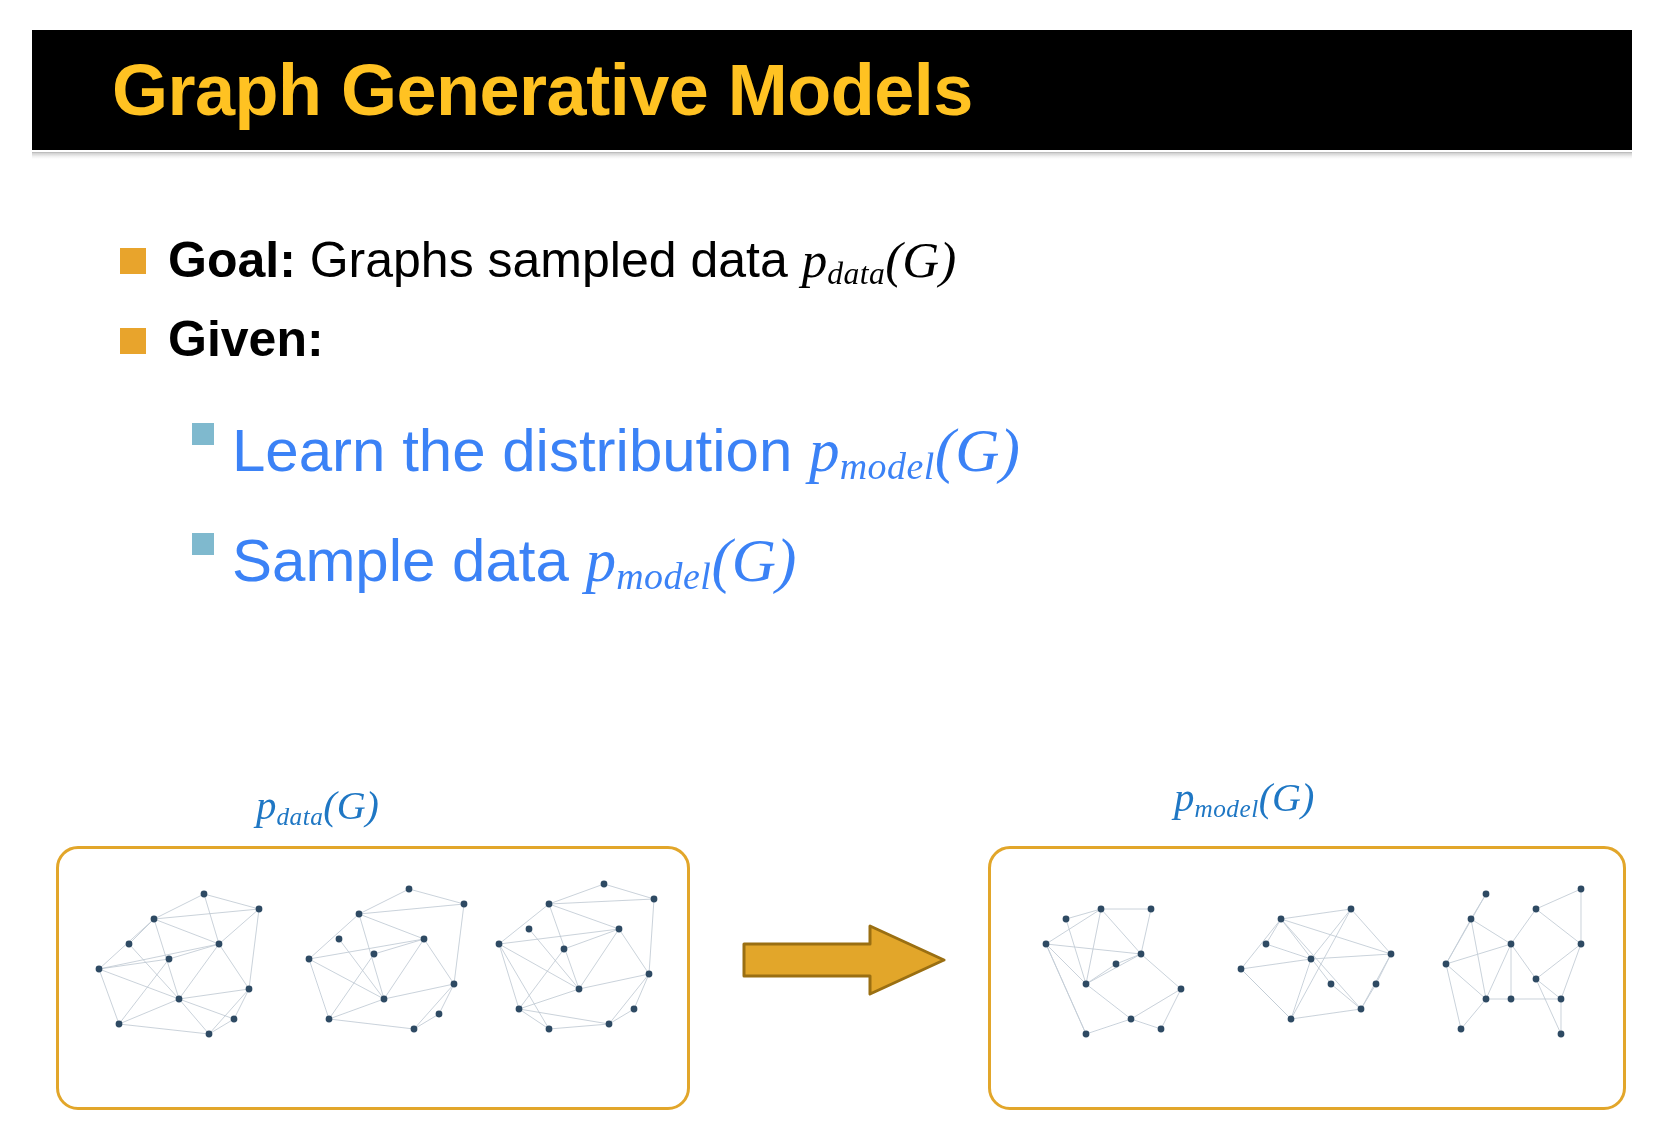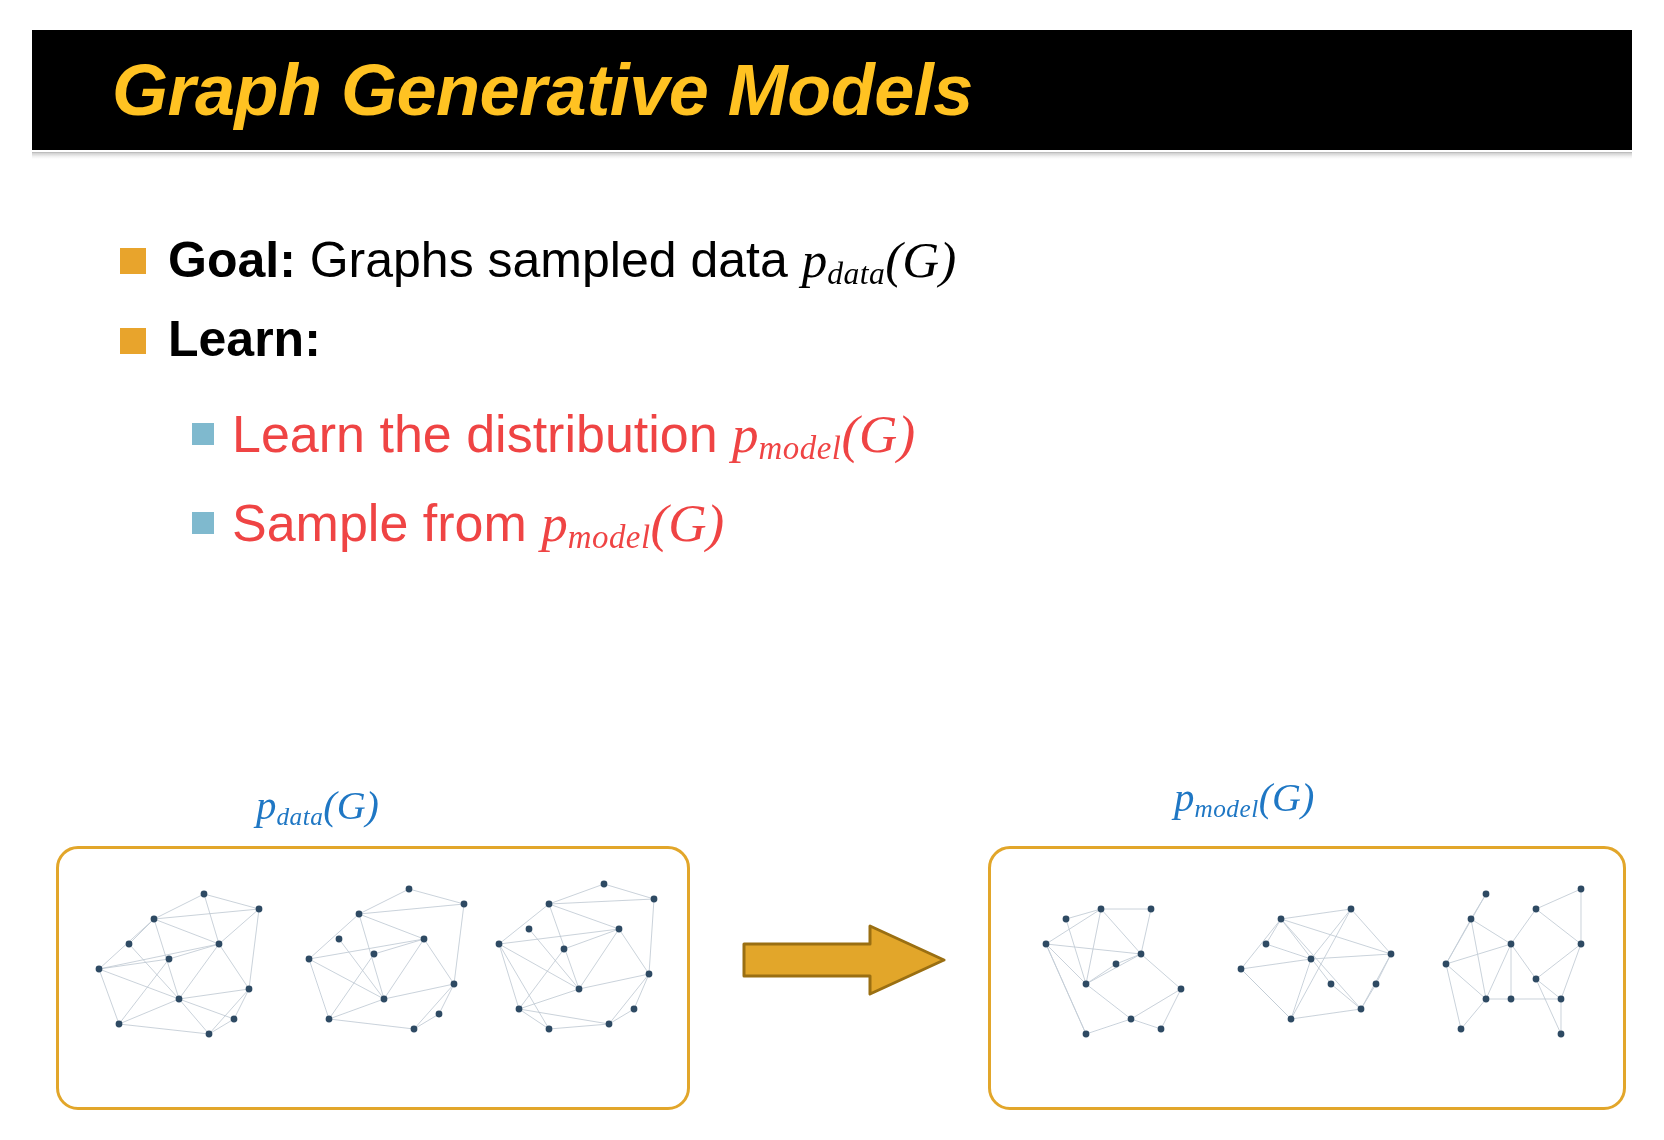--- a/index.html
+++ b/index.html
@@ -18,21 +18,20 @@
   
   .title-bar {
     position: absolute;
     left: 32px;
     top: 30px;
     width: 1600px;
     height: 120px;
     background: #000000;
     display: flex;
     align-items: center;
-    font-style: italic;
   }
   .title-text {
     color: #FFC222;
     font-size: 72px;
     font-weight: bold;
     letter-spacing: -0.5px;
     padding-left: 80px;
     line-height: 1;
     font-family: "Liberation Sans", sans-serif;
   }
@@ -86,24 +85,25 @@
   .sub-list {
     margin-left: 72px;
     margin-top: 34px;
   }
   .sub-row {
     display: flex;
     align-items: flex-start;
     margin-bottom: 24px;
   }
   .b2-text {
-    font-size: 52px;
-    color: #ef4444;
+    font-size: 60px;
+    color: #3b82f6;
     line-height: 1.18;
     white-space: nowrap;
+    margin-top: 11px;
   }
 
   
   .mathvar {
     font-family: "Liberation Serif", serif;
     font-style: italic;
     font-size: 1.02em;
   }
   .mathvar sub {
     font-size: 0.62em;
@@ -177,35 +177,35 @@
   <div class="bullet-row">
     <div class="sq-gold"></div>
     <div class="b1-text">
       <span class="lead">Goal:</span><span> Graphs sampled data </span><span class="mathvar"><span>p</span><sub>data</sub></span><span class="mathparen">(G)</span>
     </div>
   </div>
 
   <div class="bullet-row">
     <div class="sq-gold"></div>
     <div class="b1-text">
-      <span class="lead">Learn:</span>
+      <span class="lead">Given:</span>
     </div>
   </div>
 
   <div class="sub-list">
     <div class="sub-row">
       <div class="sq-blue"></div>
       <div class="b2-text">
         <span>Learn the distribution </span><span class="mathvar"><span>p</span><sub>model</sub></span><span class="mathparen">(G)</span>
       </div>
     </div>
     <div class="sub-row">
       <div class="sq-blue"></div>
       <div class="b2-text">
-        <span>Sample from </span><span class="mathvar"><span>p</span><sub>model</sub></span><span class="mathparen">(G)</span>
+        <span>Sample data </span><span class="mathvar"><span>p</span><sub>model</sub></span><span class="mathparen">(G)</span>
       </div>
     </div>
   </div>
 </div>
 
 <div class="figure">
 
   <div class="fig-label" id="label-data">
     <span class="mathvar"><span>p</span><sub>data</sub></span><span>(G)</span>
   </div>

